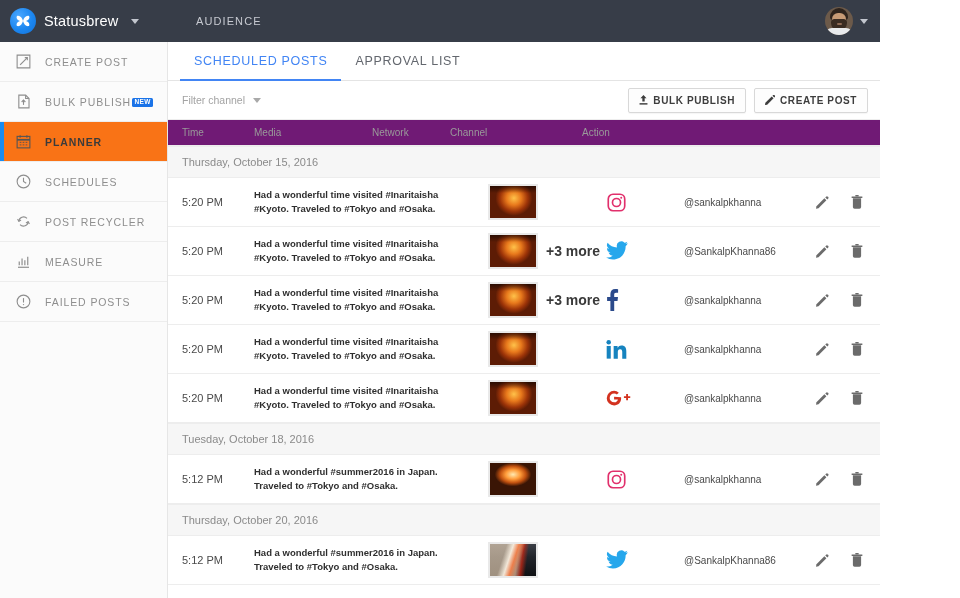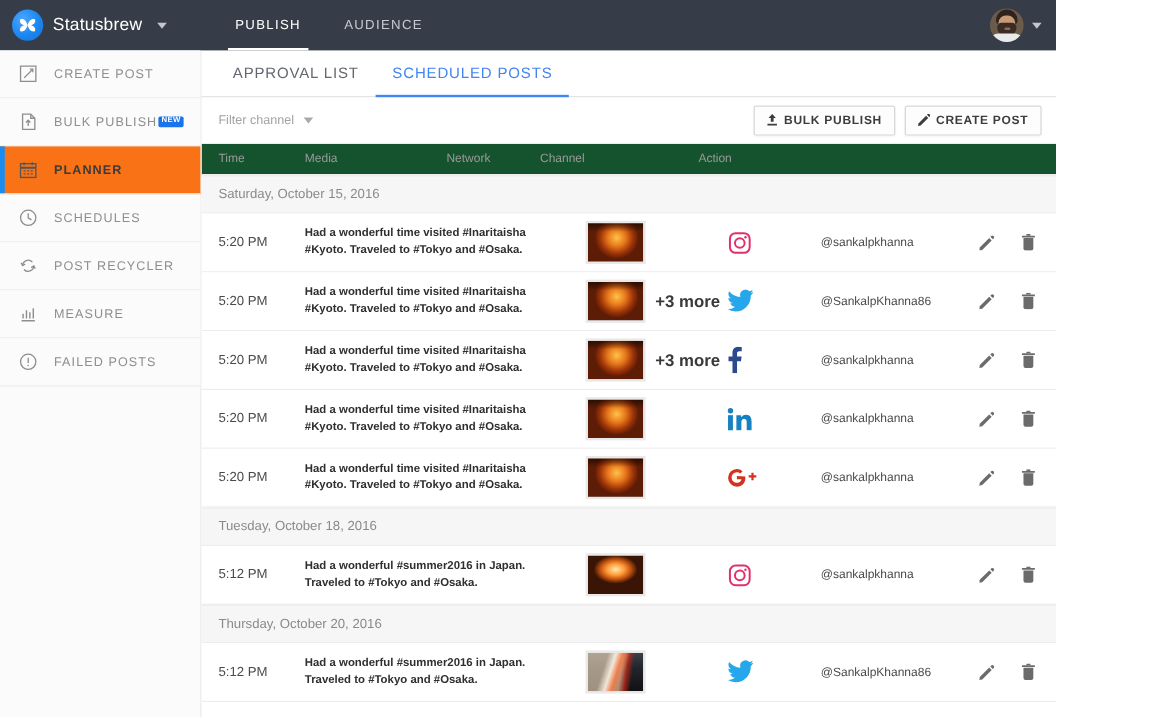--- a/index.html
+++ b/index.html
@@ -94,21 +94,21 @@
     display: flex; align-items: center; gap: 5px; height: 25px; padding: 0 10px;
     background: #fdfdfd; border: 1px solid #d8d8d8; border-radius: 2px;
     font-size: 10px; letter-spacing: .6px; color: #3d3d3d; cursor: pointer; font-weight: bold;
     box-shadow: 0 1px 1px rgba(0,0,0,.04);
   }
   .btn svg { display: block; }
 
   
   .table-wrap { flex: 1 1 auto; min-height: 0; overflow: hidden; border-top: 1px solid #ededed; }
   .thead {
-    display: flex; align-items: center; height: 26px; padding: 0 0 0 14px; background: #14532d;
+    display: flex; align-items: center; height: 26px; padding: 0 0 0 14px; background: #701a75;
     border-bottom: 1px solid #ededed;
   }
   .thead span { font-size: 10px; color: #9a9a9a; }
   .c-time   { width: 72px; flex: 0 0 72px; }
   .c-msg    { width: 234px; flex: 0 0 234px; }
   .c-media  { width: 118px; flex: 0 0 118px; }
   .c-net    { width: 78px; flex: 0 0 78px; }
   .c-chan   { width: 132px; flex: 0 0 132px; }
   .c-act    { flex: 1 1 auto; }
 
@@ -159,23 +159,20 @@
     <div class="brand">
       <span class="logo">
         <svg width="16" height="14" viewBox="0 0 16 14">
           <path d="M2 2 C5 1.2 7 3.6 8 7 C9 3.6 11 1.2 14 2 C15.2 4 13.6 6.4 10.6 7 C13.6 7.6 15.2 10 14 12 C11 12.8 9 10.4 8 7 C7 10.4 5 12.8 2 12 C0.8 10 2.4 7.6 5.4 7 C2.4 6.4 0.8 4 2 2 Z" fill="#ffffff"></path>
         </svg>
       </span>
       <span class="brand-name">Statusbrew</span>
       <span class="brand-caret"></span>
     </div>
     <div class="topnav">
-      <div class="topnav-item active">
-          <span>PUBLISH</span>
-        </div>
       <div class="topnav-item">
           <span>AUDIENCE</span>
         </div>
     </div>
     <div class="topbar-right">
       <span class="avatar">
         <span class="hair"></span>
           <span class="face"></span>
           <span class="beard"></span>
           <span class="mouth"></span>
@@ -266,25 +263,25 @@
               <circle cx="10" cy="13.6" r=".8" fill="currentColor" stroke="none"></circle>
           </svg>
         </span>
         <span class="side-label">FAILED POSTS</span>
       </div>
     </div>
 
     <div class="main">
 
       <div class="tabs">
+        <div class="tab active">
+            <span>SCHEDULED POSTS</span>
+          </div>
         <div class="tab">
             <span>APPROVAL LIST</span>
-          </div>
-        <div class="tab active">
-            <span>SCHEDULED POSTS</span>
           </div>
       </div>
 
       <div class="toolbar">
         <div class="filter-channel">
           <span class="filter-label">Filter channel</span>
           <span class="filter-caret"></span>
         </div>
         <div class="toolbar-actions">
           <div class="btn">
@@ -311,21 +308,21 @@
       <div class="table-wrap">
         <div class="thead">
           <span class="c-time">Time</span>
           <span class="c-media">Media</span>
           <span class="c-net">Network</span>
           <span class="c-chan">Channel</span>
           <span class="c-act">Action</span>
         </div>
         <div id="tbody">
             <div class="daygroup">
-              <span>Saturday, October 15, 2016</span>
+              <span>Thursday, October 15, 2016</span>
             </div>
             <div class="row">
               <div class="c-time">5:20 PM</div>
               <div class="c-msg msg">Had a wonderful time visited #Inaritaisha #Kyoto. Traveled to #Tokyo and #Osaka.</div>
               <div class="c-media media-cell">
                 <div class="thumb torii"></div>
               </div>
               <div class="c-net net-cell">
                 <svg width="21" height="21" viewBox="0 0 24 24" fill="none" stroke="#e1306c" stroke-width="1.9">
                   <rect x="2.6" y="2.6" width="18.8" height="18.8" rx="5.4"></rect>

